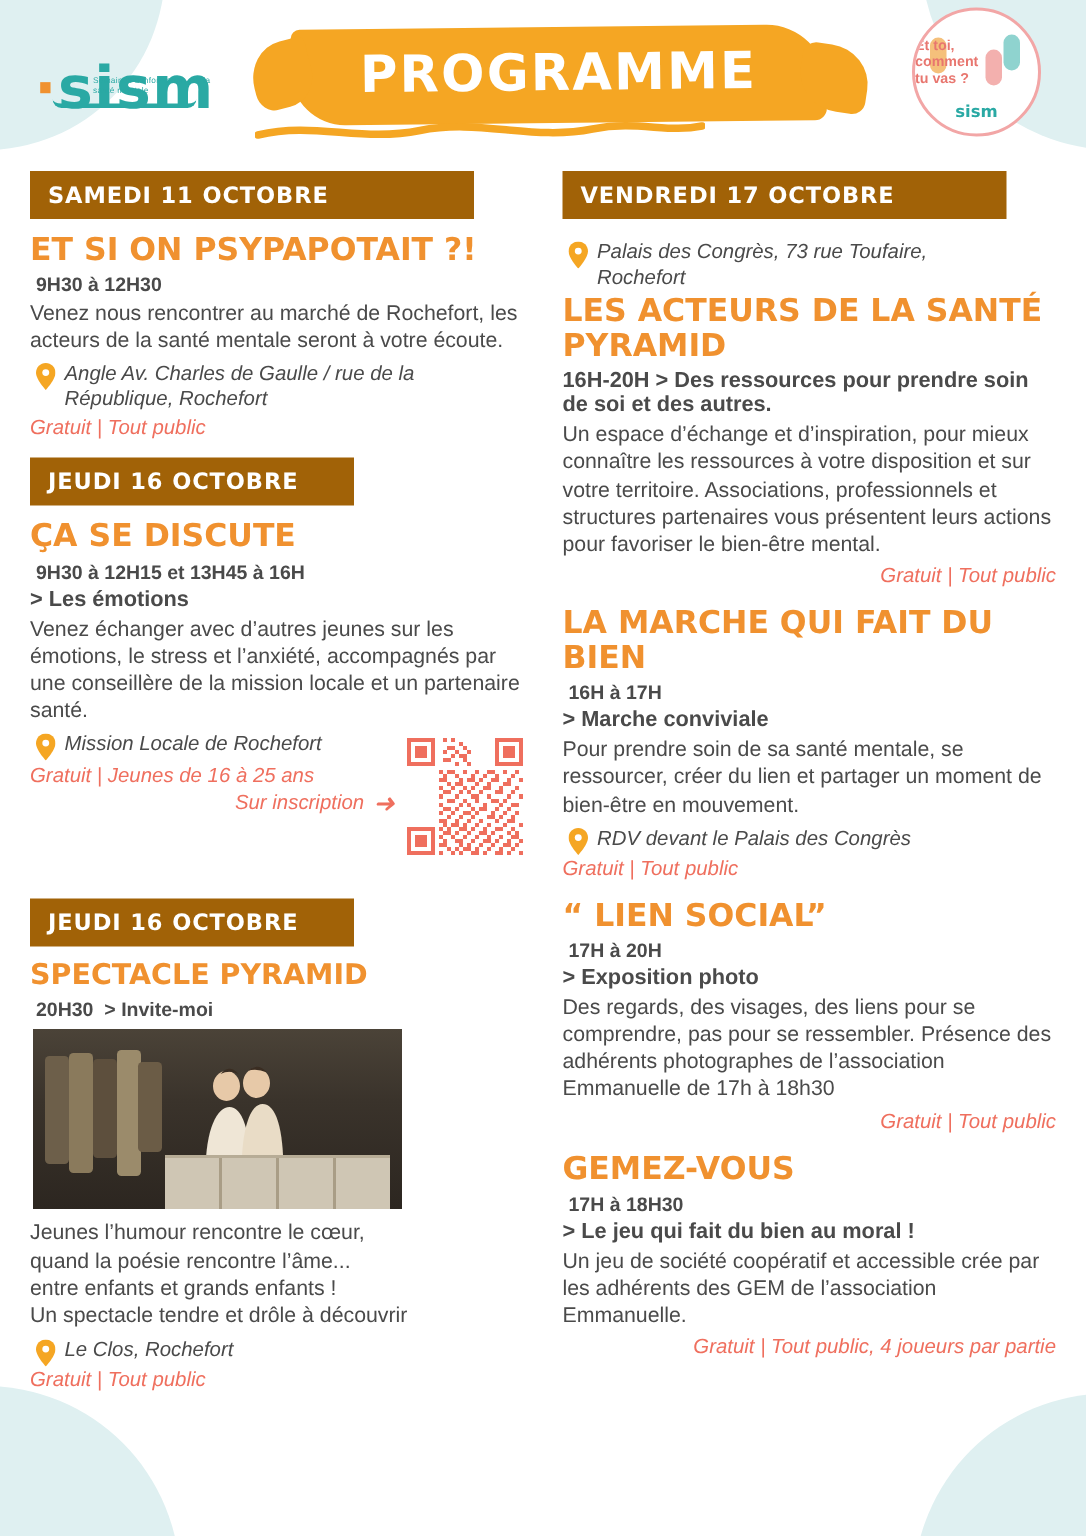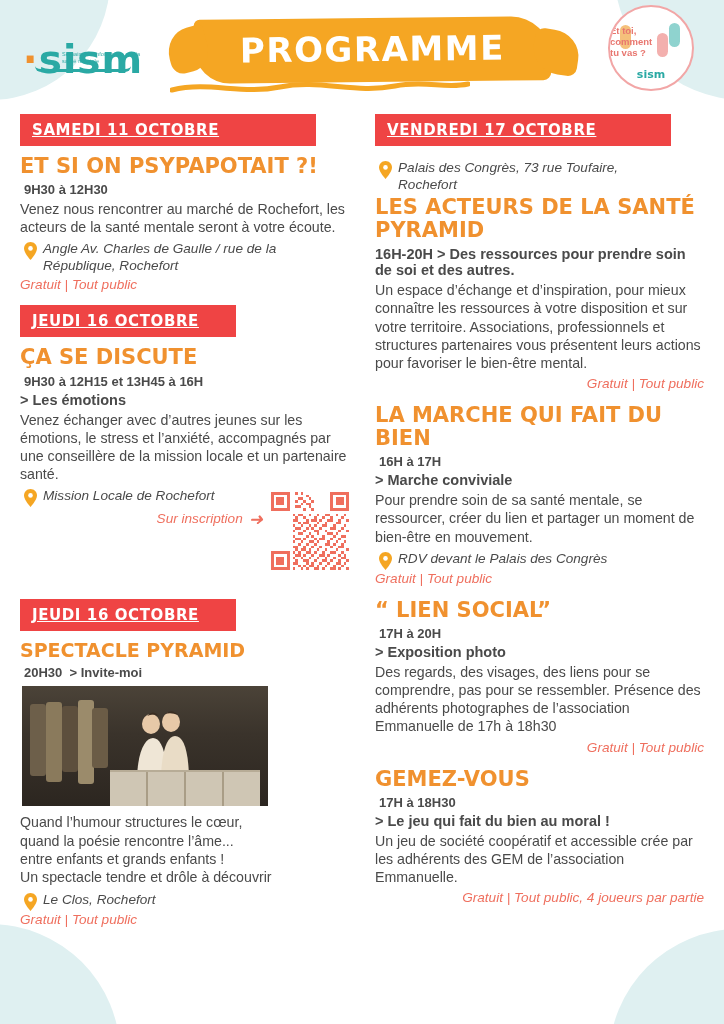--- a/index.html
+++ b/index.html
@@ -197,31 +197,30 @@
   .columns {
     position: relative;
     z-index: 2;
     display: flex;
     gap: 26px;
     padding: 6px 20px 0 20px;
   }
   .col { width: 330px; }
 
   .date-band {
-    background: #ef4444;
+    background: #a16207;
     color: #ffffff;
     font-weight: bold;
     font-size: 15px;
     letter-spacing: .6px;
     padding: 7px 14px 7px 12px;
     margin-bottom: 9px;
     display: inline-block;
     min-width: 296px;
     font-family: "DejaVu Sans", sans-serif;
-    text-decoration: underline;
   }
   .date-band.narrow { min-width: 216px; }
   .date-band.wide-1 { min-width: 296px; }
 
   .ev-title {
     color: #f0912f;
     font-weight: bold;
     font-size: 21px;
     line-height: 1.1;
     margin: 0 0 4px 0;
@@ -399,20 +398,21 @@
           <svg class="pin" viewBox="0 0 13 18">
             <path d="M6.5,0 C2.9,0 0,2.9 0,6.5 C0,11 6.5,18 6.5,18 C6.5,18 13,11 13,6.5 C13,2.9 10.1,0 6.5,0 Z" fill="#f5a623"></path>
             <circle cx="6.5" cy="6.4" r="2.3" fill="#ffffff"></circle>
           </svg>
           <div class="place-text">
             <div>Mission Locale de Rochefort</div>
           </div>
         </div>
         <div class="reg-row">
           <div class="reg-left">
+            <div class="free">Gratuit | Jeunes de 16 à 25 ans</div>
             <div class="free right"><span>Sur inscription</span><span class="arrow">➜</span></div>
           </div>
           <div class="qr">
             <svg viewBox="0 0 29 29" width="78" height="78" shape-rendering="crispEdges">
               <rect width="29" height="29" fill="#ffffff"></rect>
               <g fill="#ef6f5e">
                 <rect x="0" y="0" width="7" height="1"></rect>
                   <rect x="0" y="6" width="7" height="1"></rect>
                 <rect x="0" y="0" width="1" height="7"></rect>
                   <rect x="6" y="0" width="1" height="7"></rect>
@@ -606,21 +606,21 @@
             <path d="M38,6 q7,-6 13,1 q-7,-3 -13,-1" fill="#3a2d22"></path>
           </svg>
           <div class="ph-panel">
             <span style="left:36px;"></span>
               <span style="left:74px;"></span>
               <span style="left:112px;"></span>
           </div>
         </div>
 
         <div class="foot-note">
-          <div>Quand l’humour structures le cœur,</div>
+          <div>Jeunes l’humour rencontre le cœur,</div>
           <div>quand la poésie rencontre l’âme...</div>
           <div>entre enfants et grands enfants !</div>
           <div>Un spectacle tendre et drôle à découvrir</div>
         </div>
         <div class="place">
           <svg class="pin" viewBox="0 0 13 18">
             <path d="M6.5,0 C2.9,0 0,2.9 0,6.5 C0,11 6.5,18 6.5,18 C6.5,18 13,11 13,6.5 C13,2.9 10.1,0 6.5,0 Z" fill="#f5a623"></path>
             <circle cx="6.5" cy="6.4" r="2.3" fill="#ffffff"></circle>
           </svg>
           <div class="place-text">Le Clos, Rochefort</div>

